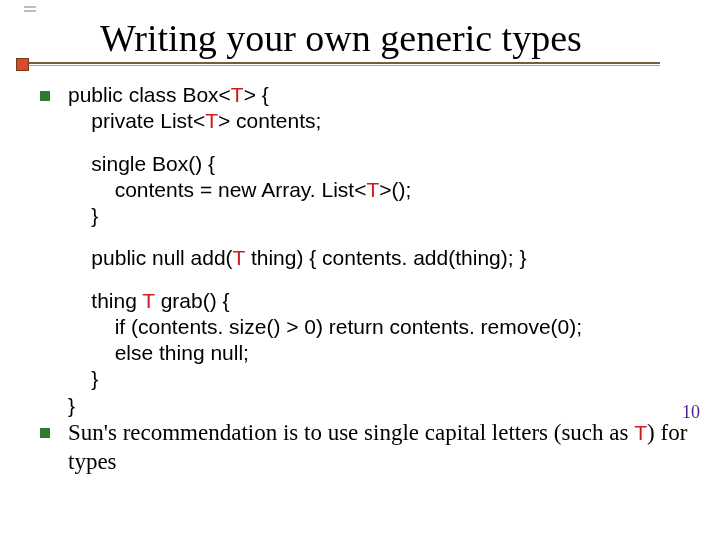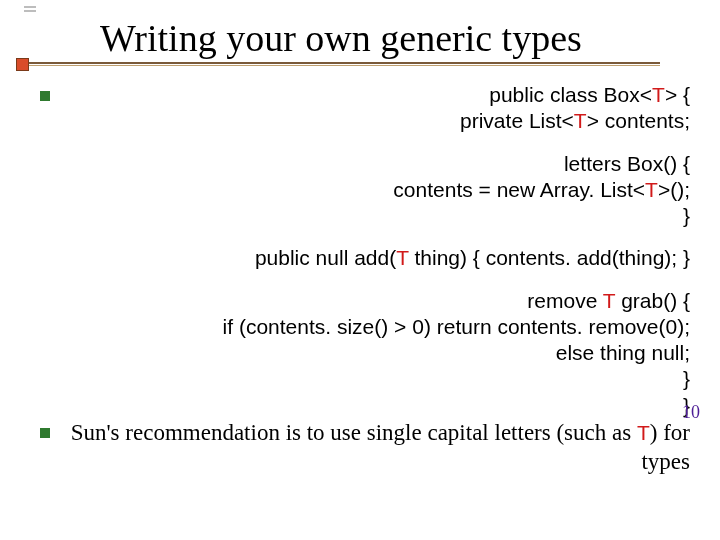--- a/index.html
+++ b/index.html
@@ -78,21 +78,21 @@
     height: 10px;
     background: #2f7a2f;
     margin-top: 9px;
     margin-right: 18px;
     flex: 0 0 10px;
   }
   .bullet-spacer {
     width: 28px;
     flex: 0 0 28px;
   }
-  .txt { flex: 1; text-align: right; }
+  .txt { flex: 1; }
   .T { color: #d11a1a; }
   .pagenum {
     position: absolute;
     bottom: 12px;
     right: 20px;
     font-family: "Times New Roman", Times, serif;
     font-size: 18px;
     color: #4c1d95;
   }
   .gap-md { height: 16px; }
@@ -118,41 +118,41 @@
         <div class="line"><span>public class Box&lt;</span><span class="T">T</span><span>&gt; {</span></div>
         <div class="line"><span>    private List&lt;</span><span class="T">T</span><span>&gt; contents;</span></div>
       </div>
     </div>
 
     <div class="gap-md"></div>
 
     <div class="bulletrow">
       <div class="bullet-spacer"></div>
       <div class="txt">
-        <div class="line">    letters Box() {</div>
+        <div class="line">    single Box() {</div>
         <div class="line"><span>        contents = new Array. List&lt;</span><span class="T">T</span><span>&gt;();</span></div>
         <div class="line">    }</div>
       </div>
     </div>
 
     <div class="gap-md"></div>
 
     <div class="bulletrow">
       <div class="bullet-spacer"></div>
       <div class="txt">
         <div class="line"><span>    public null add(</span><span class="T">T</span><span> thing) { contents. add(thing); }</span></div>
       </div>
     </div>
 
     <div class="gap-md"></div>
 
     <div class="bulletrow">
       <div class="bullet-spacer"></div>
       <div class="txt">
-        <div class="line"><span>    remove </span><span class="T">T</span><span> grab() {</span></div>
+        <div class="line"><span>    thing </span><span class="T">T</span><span> grab() {</span></div>
         <div class="line">        if (contents. size() &gt; 0) return contents. remove(0);</div>
         <div class="line">        else thing null;</div>
         <div class="line">    }</div>
         <div class="line">}</div>
       </div>
     </div>
 
     <div class="bulletrow">
       <div class="bullet"></div>
       <div class="txt tnr">

